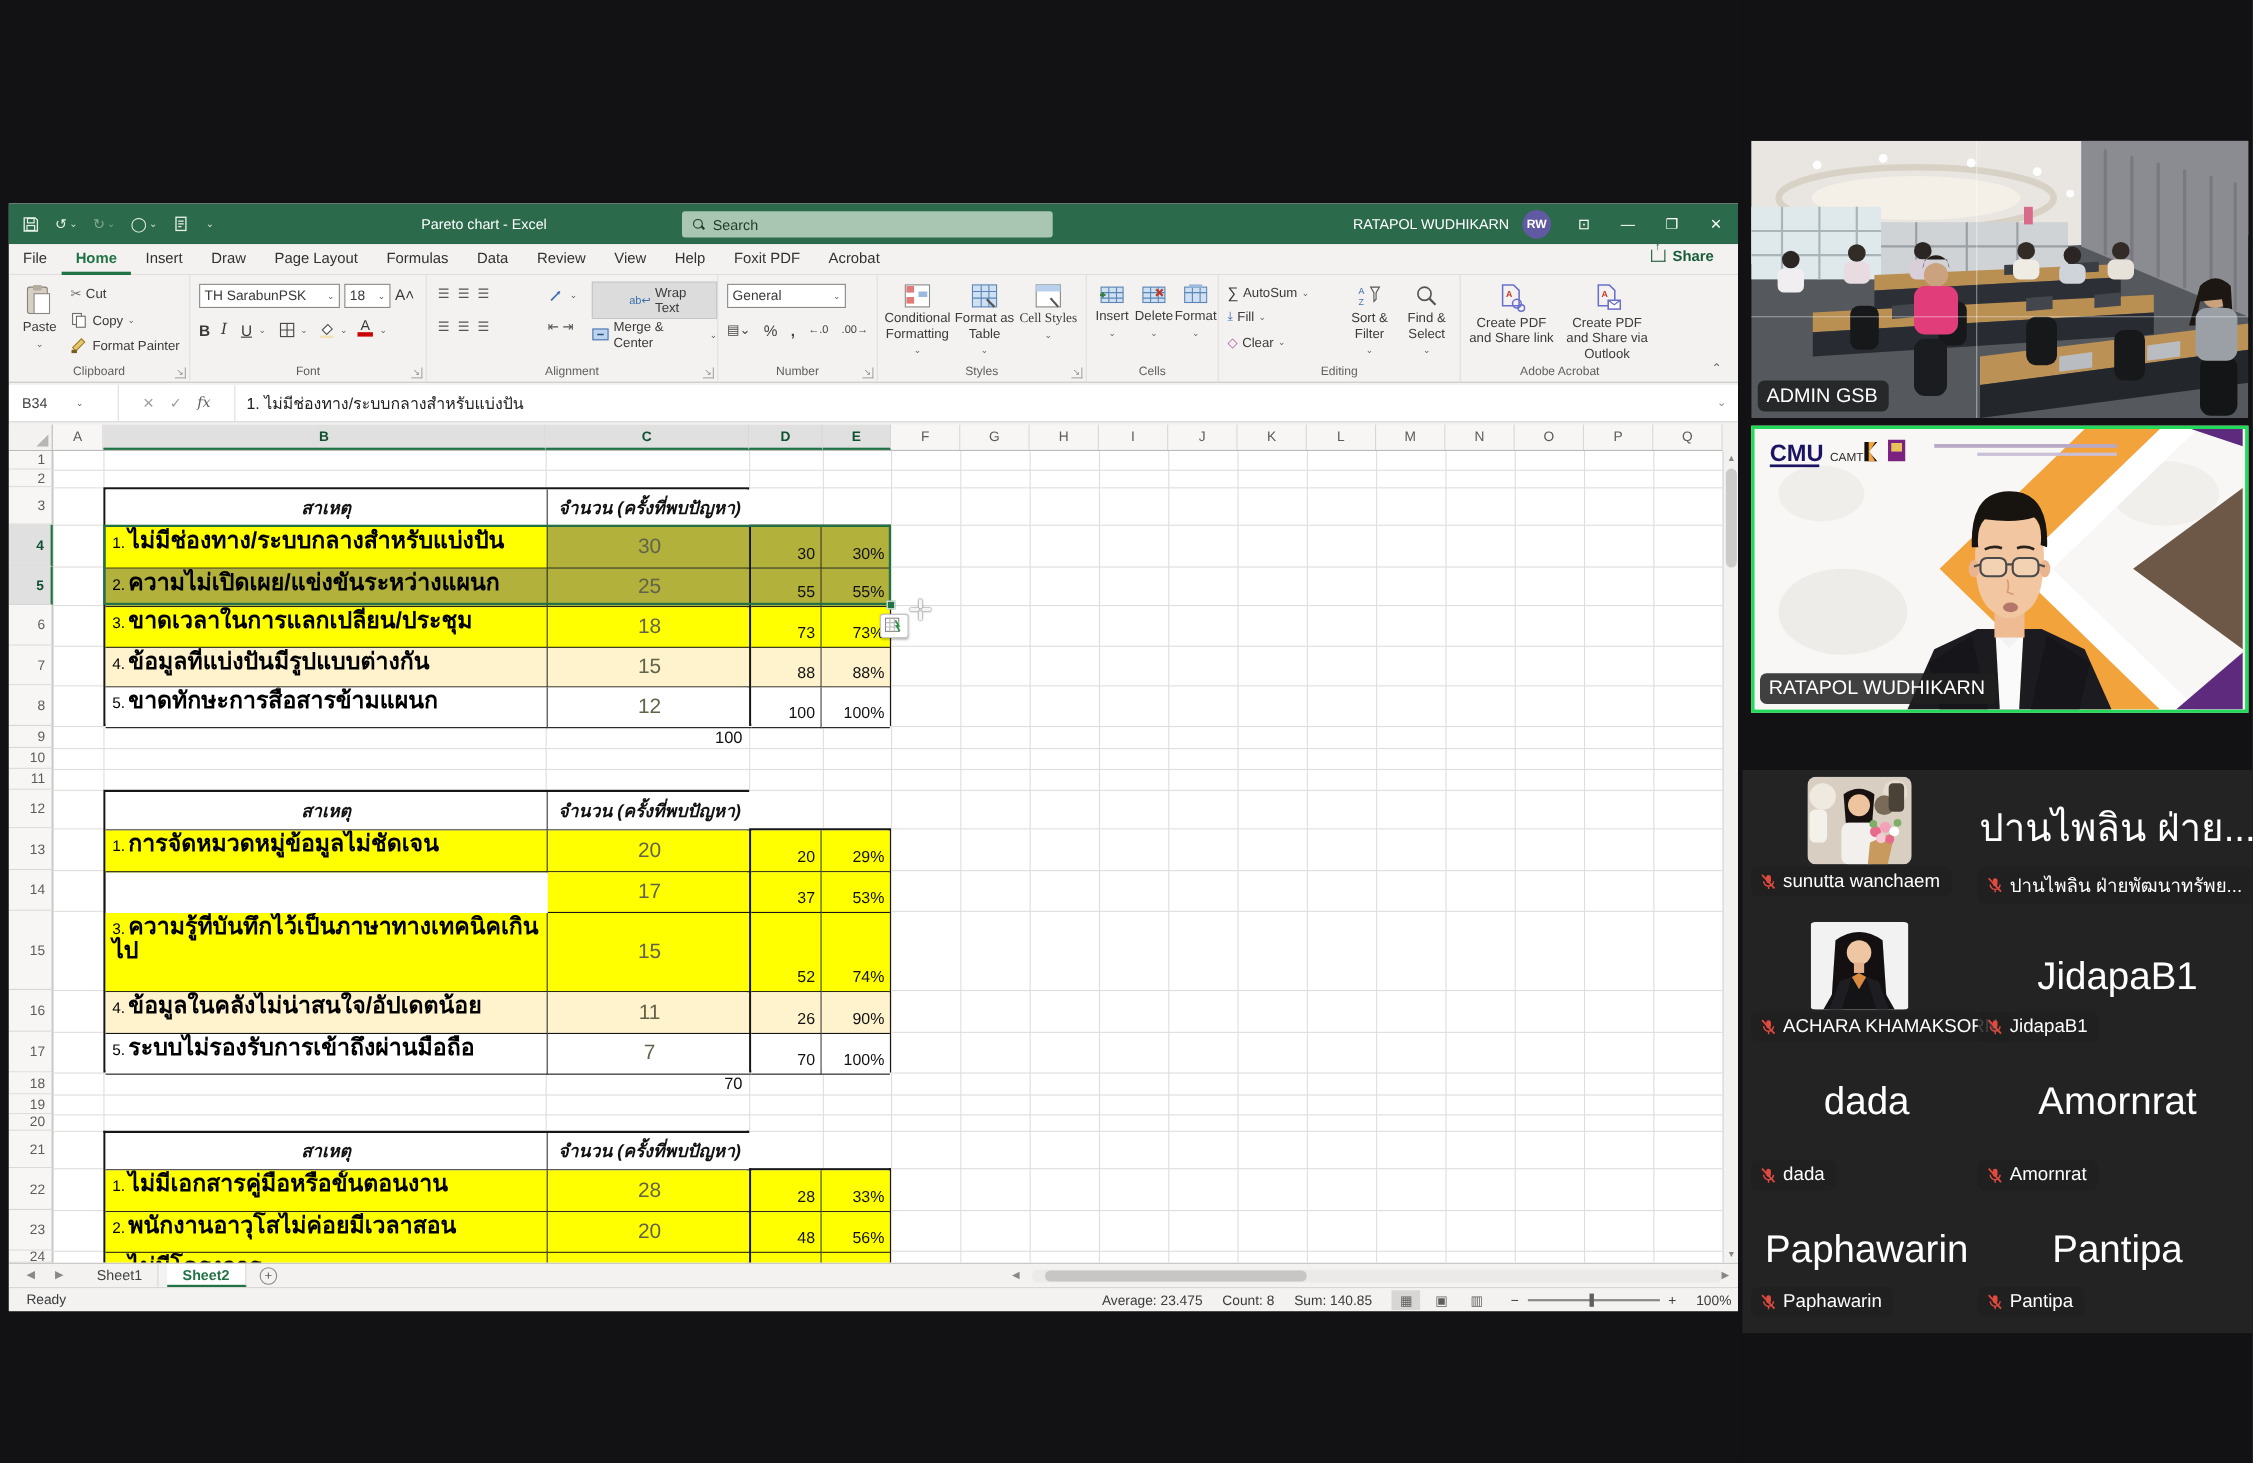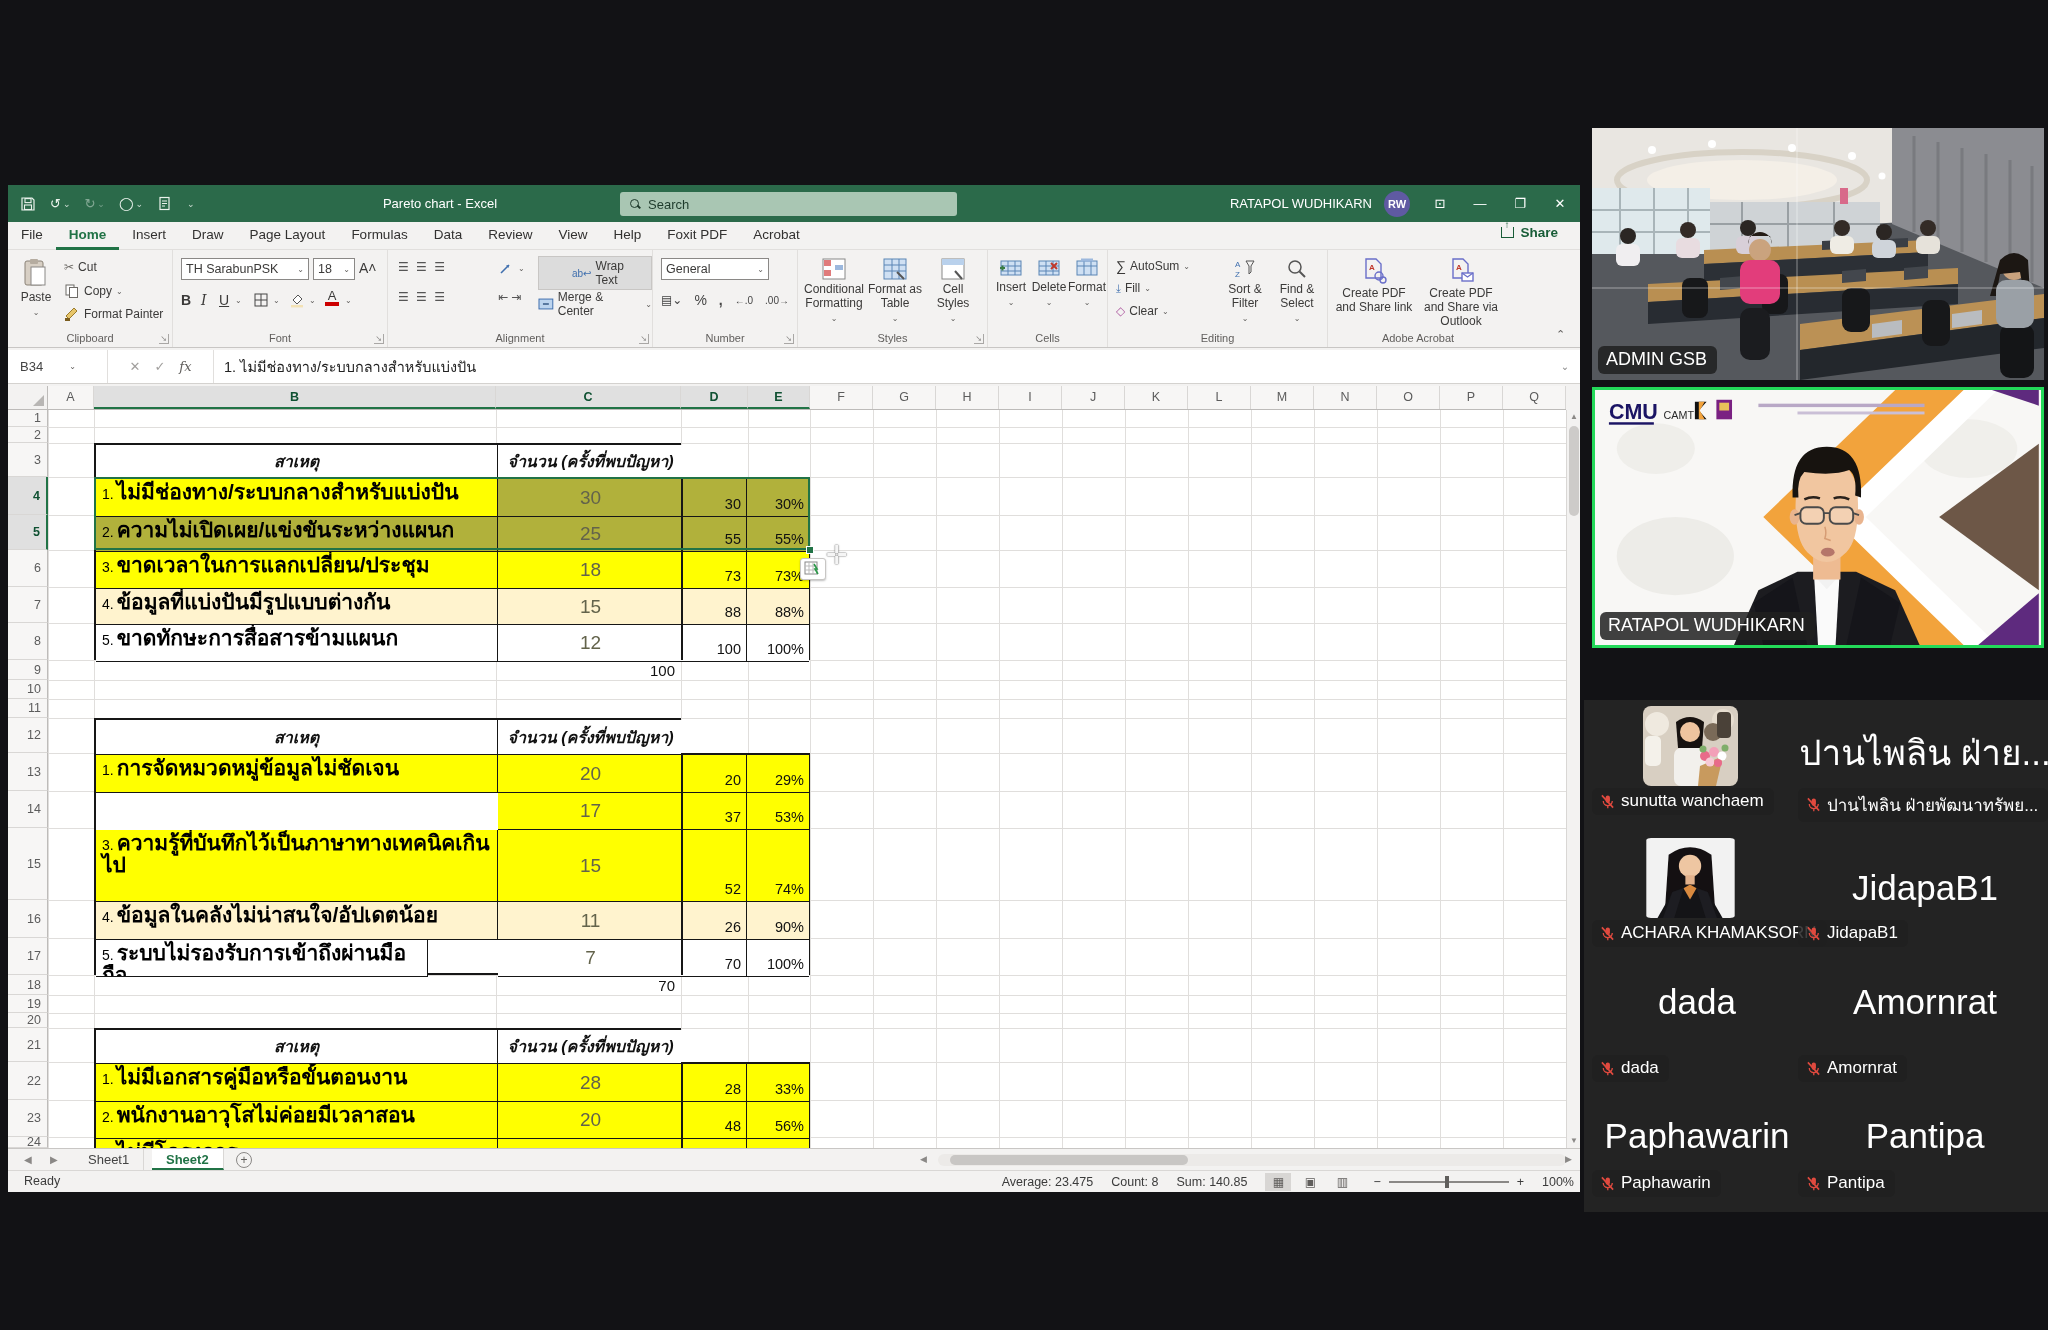--- a/index.html
+++ b/index.html
@@ -312,21 +312,21 @@
       </div>
       <div class="abs bigbtn" style="left:68px; top:8px; width:58px;">
         <svg width="24" height="22" viewBox="0 0 24 22">
             <rect x="1" y="1" width="22" height="20" fill="#cfe0f3" stroke="#5b85b5"></rect>
             <path d="M1 7h22M1 13h22M9 1v20M16 1v20" stroke="#5b85b5"></path>
             <path d="M14 14l7 7" stroke="#555" stroke-width="2"></path>
           </svg>
         <span>Format as Table</span>
           <span class="car2">⌄</span>
       </div>
-      <div class="abs bigbtn" style="left:128px; top:8px; width:54px;">
+      <div class="abs bigbtn" style="left:128px; top:8px; width:54px;font-family:Liberation Serif, serif;">
         <svg width="24" height="22" viewBox="0 0 24 22">
             <rect x="1" y="1" width="22" height="20" fill="#fff" stroke="#888"></rect>
             <rect x="1" y="1" width="22" height="6" fill="#b9d1ec"></rect>
             <path d="M14 13l7 8" stroke="#555" stroke-width="2"></path>
           </svg>
         <span>Cell Styles</span>
           <span class="car2">⌄</span>
       </div>
       <div class="grp-label">Styles</div>
       <div class="launcher"></div>
@@ -559,21 +559,21 @@
         <div class="tblwrap" style="top: 308px; height: 257px;">
           <div class="tcell thdr" style="left: 0px; top: 0px; width: 402px; height: 35px; border-right: 1.5px solid rgb(22, 22, 22); border-bottom: 1.5px solid rgb(22, 22, 22);">สาเหตุ</div>
           <div class="tcell thdr" style="left: 402px; top: 0px; width: 185px; height: 35px; border-bottom: 1.5px solid rgb(22, 22, 22);">จำนวน (ครั้งที่พบปัญหา)</div>
           <div class="tcell tlabel bg-yellow" style="left: 0px; top: 35px; width: 402px; height: 38px; border-right: 1.5px solid rgb(22, 22, 22); border-bottom: 1px solid rgb(22, 22, 22);"><span class="no">1.</span>การจัดหมวดหมู่ข้อมูลไม่ชัดเจน</div>
           <div class="tcell tcount bg-yellow" style="left: 402px; top: 35px; width: 185px; height: 38px; border-bottom: 1px solid rgb(22, 22, 22);">20</div>
           <div class="tcell tcount bg-yellow" style="left: 402px; top: 73px; width: 185px; height: 37px; border-bottom: 1px solid rgb(22, 22, 22);">17</div>
           <div class="tcell tlabel bg-yellow" style="left: 0px; top: 110px; width: 402px; height: 72px; border-right: 1.5px solid rgb(22, 22, 22); border-bottom: 1px solid rgb(22, 22, 22);"><span class="no">3.</span>ความรู้ที่บันทึกไว้เป็นภาษาทางเทคนิคเกินไป</div>
           <div class="tcell tcount bg-yellow" style="left: 402px; top: 110px; width: 185px; height: 72px; border-bottom: 1px solid rgb(22, 22, 22);">15</div>
           <div class="tcell tlabel bg-cream" style="left: 0px; top: 182px; width: 402px; height: 38px; border-right: 1.5px solid rgb(22, 22, 22); border-bottom: 1px solid rgb(22, 22, 22);"><span class="no">4.</span>ข้อมูลในคลังไม่น่าสนใจ/อัปเดตน้อย</div>
           <div class="tcell tcount bg-cream" style="left: 402px; top: 182px; width: 185px; height: 38px; border-bottom: 1px solid rgb(22, 22, 22);">11</div>
-          <div class="tcell tlabel bg-white" style="left: 0px; top: 220px; width: 332px; height: 37px; border-right: 1.5px solid rgb(22, 22, 22); border-bottom: 1px solid rgb(22, 22, 22);"><span class="no">5.</span>ระบบไม่รองรับการเข้าถึงผ่านมือถือ</div>
+          <div class="tcell tlabel bg-white" style="left: 0px; top: 220px; width: 402px; height: 37px; border-right: 1.5px solid rgb(22, 22, 22); border-bottom: 1px solid rgb(22, 22, 22);"><span class="no">5.</span>ระบบไม่รองรับการเข้าถึงผ่านมือถือ</div>
           <div class="tcell tcount bg-white" style="left: 402px; top: 220px; width: 185px; height: 37px; border-bottom: 1px solid rgb(22, 22, 22);">7</div>
         </div>
         <div class="numbox" style="top: 343px; height: 222px;">
           <div class="ncell bg-yellow" style="left: 0px; top: 0px; width: 64px; height: 38px; border-right: 1px solid rgb(22, 22, 22); border-bottom: 1px solid rgb(22, 22, 22);">20</div>
           <div class="ncell bg-yellow" style="left: 64px; top: 0px; width: 62px; height: 38px; border-bottom: 1px solid rgb(22, 22, 22);">29%</div>
           <div class="ncell bg-yellow" style="left: 0px; top: 38px; width: 64px; height: 37px; border-right: 1px solid rgb(22, 22, 22); border-bottom: 1px solid rgb(22, 22, 22);">37</div>
           <div class="ncell bg-yellow" style="left: 64px; top: 38px; width: 62px; height: 37px; border-bottom: 1px solid rgb(22, 22, 22);">53%</div>
           <div class="ncell bg-yellow" style="left: 0px; top: 75px; width: 64px; height: 72px; border-right: 1px solid rgb(22, 22, 22); border-bottom: 1px solid rgb(22, 22, 22);">52</div>
           <div class="ncell bg-yellow" style="left: 64px; top: 75px; width: 62px; height: 72px; border-bottom: 1px solid rgb(22, 22, 22);">74%</div>
           <div class="ncell bg-cream" style="left: 0px; top: 147px; width: 64px; height: 38px; border-right: 1px solid rgb(22, 22, 22); border-bottom: 1px solid rgb(22, 22, 22);">26</div>

